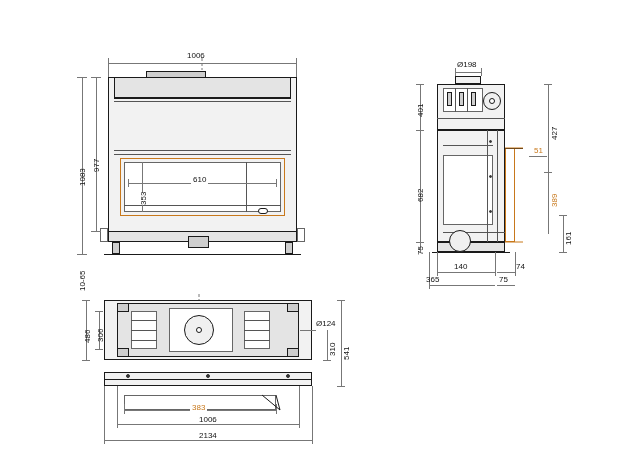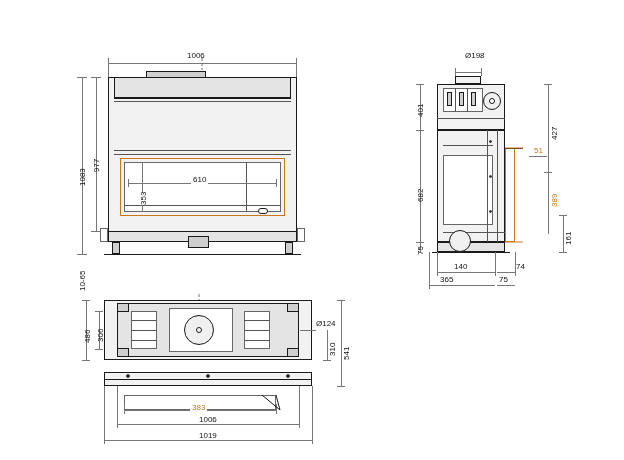--- a/index.html
+++ b/index.html
@@ -120,21 +120,21 @@
     <div class="dim" style="left:191px;top:176px;background:#fff;padding:0 2px;">610</div>
     <div class="ln v ext" style="left:128px;top:179px;height:8px;"></div>
     <div class="ln v ext" style="left:276px;top:179px;height:8px;"></div>
 
     <div class="ln v ext" style="left:142px;top:162px;height:50px;"></div>
     <div class="dim vert" style="left:140px;top:205px;background:#fff;">353</div>
   </div>
 
   <div>
 
-    <div class="dim" style="left:457px;top:52px;margin-left:8px;">Ø198</div>
+    <div class="dim" style="left:457px;top:61px;">Ø198</div>
     <div class="ln v ext" style="left:455px;top:68px;height:8px;"></div>
     <div class="ln v ext" style="left:481px;top:68px;height:8px;"></div>
     <div class="ln h ext" style="left:455px;top:72px;width:26px;"></div>
 
     <div class="box fill-lt" style="left:455px;top:76px;width:26px;height:8px;"></div>
 
     <div class="box fill-lt" style="left:437px;top:84px;width:68px;height:46px;"></div>
     <div class="box fill-w thin" style="left:443px;top:88px;width:40px;height:24px;"></div>
     <div class="ln v thin" style="left:455px;top:88px;height:24px;"></div>
     <div class="ln v thin" style="left:467px;top:88px;height:24px;"></div>
@@ -196,21 +196,21 @@
     <div class="ln v ext" style="left:437px;top:252px;height:24px;"></div>
     <div class="ln v ext" style="left:495px;top:252px;height:24px;"></div>
     <div class="dim" style="left:454px;top:263px;">140</div>
 
     <div class="ln h ext" style="left:497px;top:272px;width:18px;"></div>
     <div class="ln v ext" style="left:515px;top:252px;height:24px;"></div>
     <div class="dim" style="left:516px;top:263px;">74</div>
 
     <div class="ln h ext" style="left:429px;top:285px;width:66px;"></div>
     <div class="ln v ext" style="left:429px;top:252px;height:37px;"></div>
-    <div class="dim" style="left:440px;top:276px;">365</div>
+    <div class="dim" style="left:426px;top:276px;">365</div>
 
     <div class="ln h ext" style="left:497px;top:285px;width:18px;"></div>
     <div class="dim" style="left:499px;top:276px;">75</div>
   </div>
 
   <div>
 
     <div class="box fill-lt" style="left:104px;top:300px;width:208px;height:60px;"></div>
     <div class="box fill-md" style="left:117px;top:303px;width:182px;height:54px;"></div>
 
@@ -269,21 +269,21 @@
     <div class="dim orange" style="left:190px;top:404px;background:#fff;padding:0 2px;">383</div>
 
     <div class="ln h ext" style="left:117px;top:424px;width:182px;"></div>
     <div class="ln v ext" style="left:117px;top:386px;height:42px;"></div>
     <div class="ln v ext" style="left:299px;top:386px;height:42px;"></div>
     <div class="dim" style="left:197px;top:416px;background:#fff;padding:0 2px;">1006</div>
 
     <div class="ln h ext" style="left:104px;top:440px;width:208px;"></div>
     <div class="ln v ext" style="left:104px;top:386px;height:58px;"></div>
     <div class="ln v ext" style="left:312px;top:386px;height:58px;"></div>
-    <div class="dim" style="left:197px;top:432px;background:#fff;padding:0 2px;">1019</div>
+    <div class="dim" style="left:197px;top:432px;background:#fff;padding:0 2px;">2134</div>
   </div>
 
   <svg class="overlay">
 
     <line x1="262" y1="395" x2="280" y2="410" stroke="#1a1a1a" stroke-width="1"></line>
     <line x1="276" y1="395" x2="280" y2="410" stroke="#1a1a1a" stroke-width="1"></line>
 
     <line x1="505" y1="148" x2="523" y2="148" stroke="#c8781b" stroke-width="1"></line>
     <line x1="505" y1="242" x2="523" y2="242" stroke="#c8781b" stroke-width="1"></line>
 

